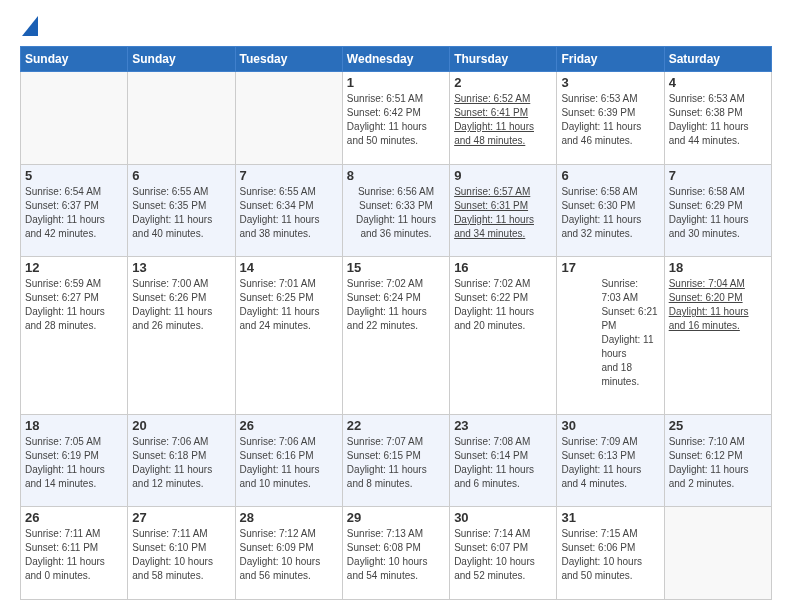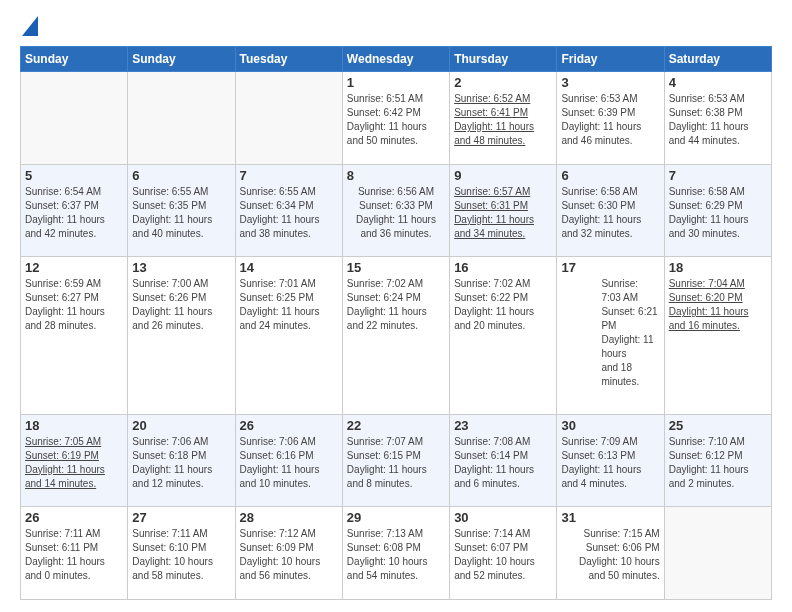--- a/index.html
+++ b/index.html
@@ -247,21 +247,21 @@
             <div class="day-num">18</div>
             <div class="day-info" style="white-space: pre-line; text-decoration: underline;">Sunrise: 7:04 AM
 Sunset: 6:20 PM
 Daylight: 11 hours
 and 16 minutes.</div>
           </td>
         </tr>
         <tr class="row-even">
           <td>
             <div class="day-num">18</div>
-            <div class="day-info" style="white-space: pre-line; text-decoration: underline;">Sunrise: 7:05 AM
+            <div class="day-info" style="white-space: pre-line;">Sunrise: 7:05 AM
 Sunset: 6:19 PM
 Daylight: 11 hours
 and 14 minutes.</div>
           </td>
           <td>
             <div class="day-num">20</div>
             <div class="day-info" style="white-space: pre-line;">Sunrise: 7:06 AM
 Sunset: 6:18 PM
 Daylight: 11 hours
 and 12 minutes.</div>
@@ -333,21 +333,21 @@
           </td>
           <td>
             <div class="day-num">30</div>
             <div class="day-info" style="white-space: pre-line;">Sunrise: 7:14 AM
 Sunset: 6:07 PM
 Daylight: 10 hours
 and 52 minutes.</div>
           </td>
           <td>
             <div class="day-num">31</div>
-            <div class="day-info" style="white-space: pre-line; text-align: right;">Sunrise: 7:15 AM
+            <div class="day-info" style="white-space: pre-line;">Sunrise: 7:15 AM
 Sunset: 6:06 PM
 Daylight: 10 hours
 and 50 minutes.</div>
           </td>
           <td class="empty"></td>
         </tr>
       </tbody>
   </table>
 </div>
 

